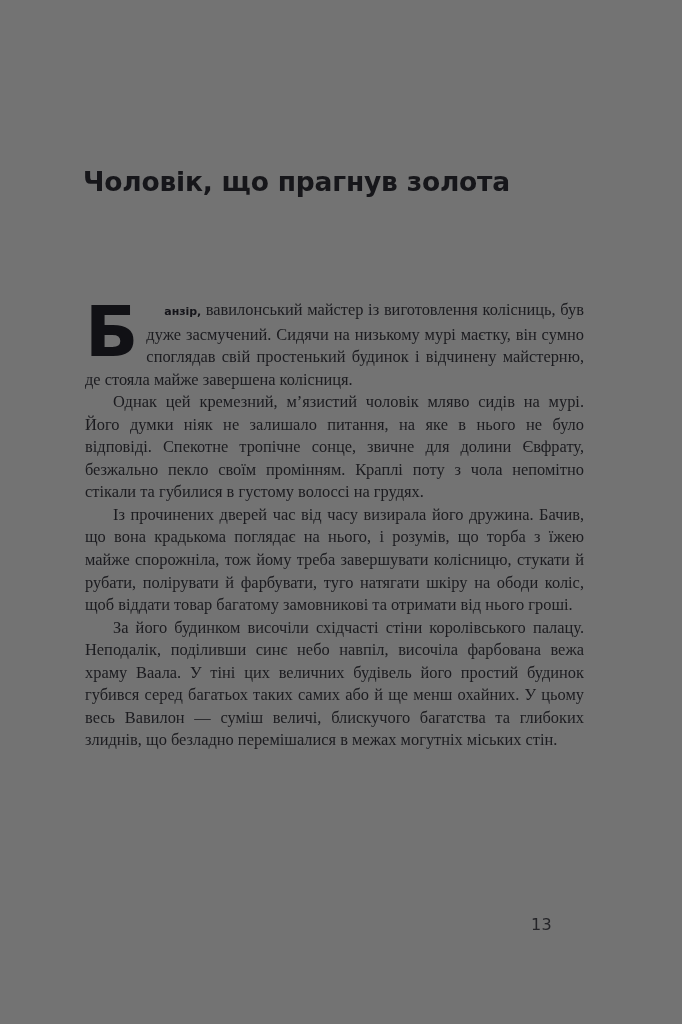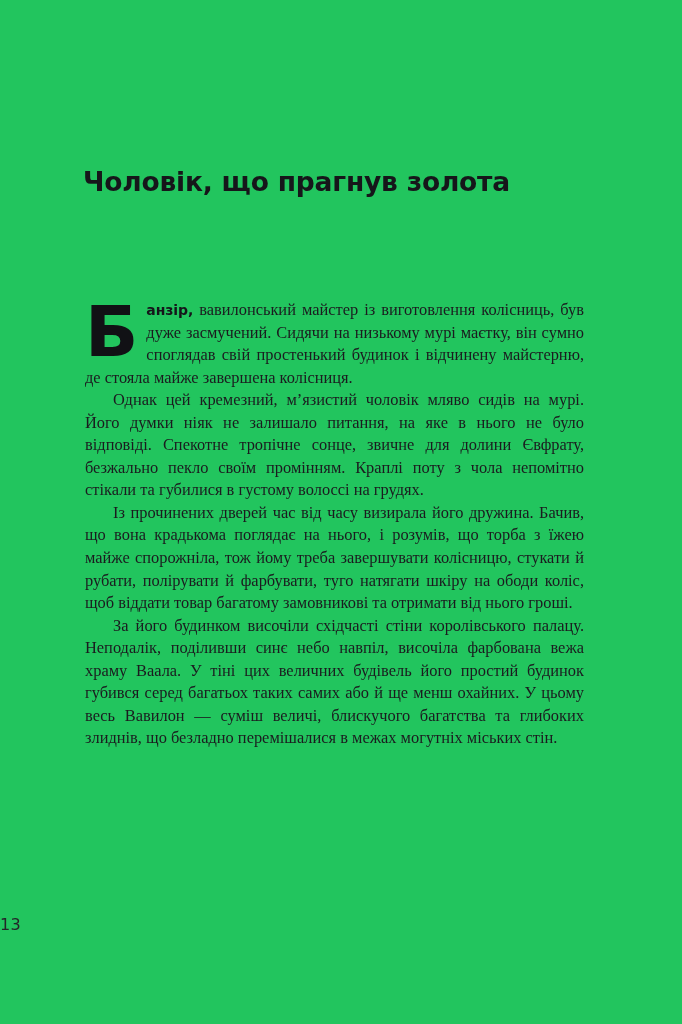--- a/index.html
+++ b/index.html
@@ -14,21 +14,21 @@
     position: relative;
     overflow: hidden;
     font-family: "Liberation Serif", "DejaVu Serif", serif;
     color: #1a1a1a;
     -webkit-font-smoothing: antialiased;
   }
 
   .page {
     position: absolute;
     inset: 0;
-    background: #22c55e;
+    background: #737373;
     padding-left: 47px;
   }
 
   
   .chapter-title {
     position: absolute;
     left: 83px;
     top: 148px;
     width: 520px;
     font-family: "DejaVu Sans", "Liberation Sans", sans-serif;
@@ -72,31 +72,33 @@
     font-size: 70px;
     line-height: 58px;
     margin: 4px 8px 0 0;
     color: #111115;
     letter-spacing: 0;
   }
 
   .lead-word {
     font-family: "DejaVu Sans", "Liberation Sans", sans-serif;
     font-weight: bold;
-    font-size: 14px;
+    font-size: 11px;
     letter-spacing: -0.1px;
     color: #15151a;
+    margin-left: 18px;
   }
 
   
   .folio {
     position: absolute;
     left: 0;
     top: 915px;
     width: 552px;
+    text-align: right;
     font-family: "DejaVu Sans", "Liberation Sans", sans-serif;
     font-size: 16px;
     font-weight: normal;
     color: #242428;
     letter-spacing: 0.3px;
   }
 </style>
 </head>
 <body>
 

